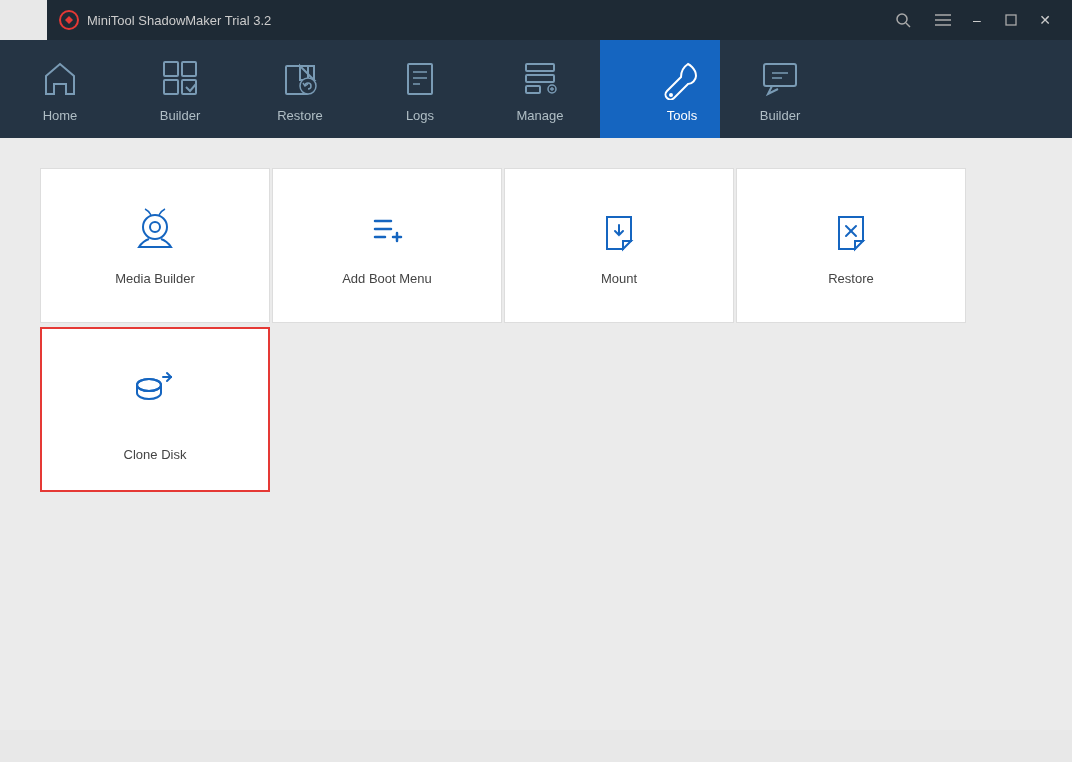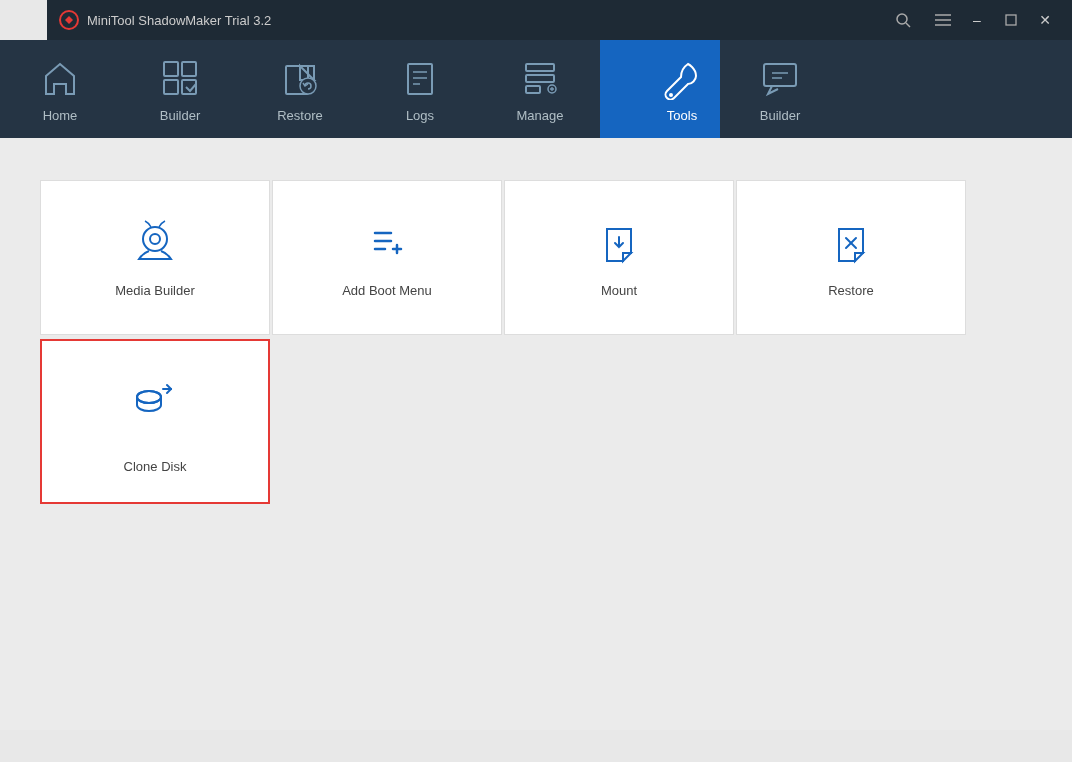--- a/index.html
+++ b/index.html
@@ -86,21 +86,21 @@
       width: 44px;
       height: 44px;
     }
     .nav-label {
       font-size: 13px;
     }
 
     
     .main {
       background: #ebebeb;
-      padding: 42px 40px;
+      padding: 30px 40px;
       height: calc(762px - 170px);
     }
 
     
     .tool-grid {
       display: grid;
       grid-template-columns: repeat(4, 230px);
       grid-template-rows: auto auto;
       gap: 2px;
       max-width: 930px;

